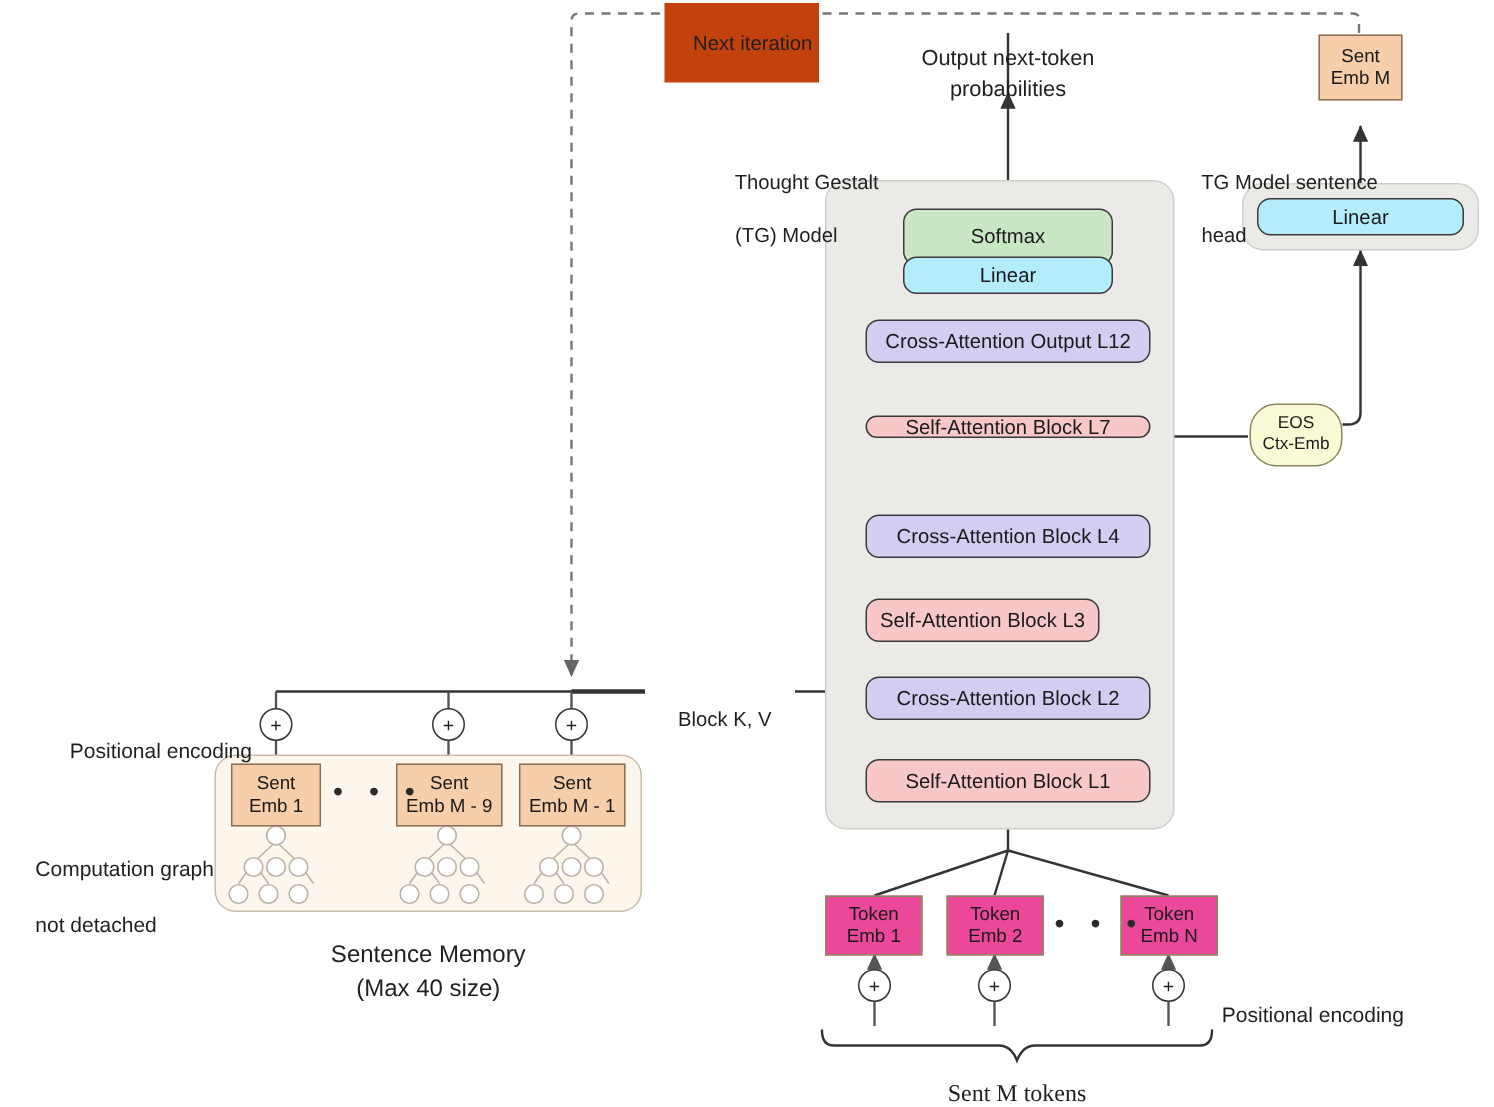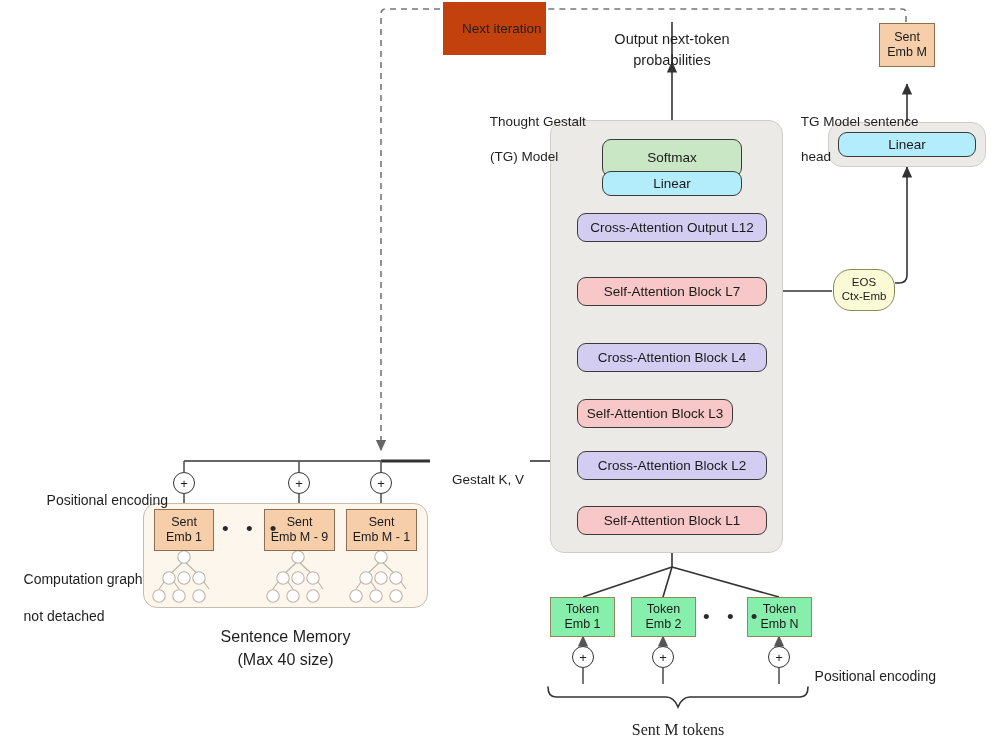--- a/index.html
+++ b/index.html
@@ -14,21 +14,21 @@
   
   .pill{border:1.4px solid #3a3a3a;border-radius:9px;font-size:13.5px;}
   .pill.soft{background:#c9e7c5;}
   .pill.lin{background:#b3ecfb;}
   .pill.cross{background:#d3cdf2;}
   .pill.self{background:#f8c8c8;}
 
   
   .rect{border:1.4px solid #6b5b49;font-size:12.5px;}
   .rect.sent{background:#f6ceaa;border-color:#8a6f55;}
-  .rect.token{background:#86efac;border-color:#8a8a5a;}
+  .rect.token{background:#ec4899;border-color:#8a8a5a;}
   .rect.eos{background:#fafbd6;border-color:#8a8a5a;font-size:11.5px;border-radius:18px;}
 
   
   .panel{position:absolute;box-sizing:border-box;border-radius:14px;}
   .panel.tg{background:#ebeae7;border:1px solid #cfcec9;}
   .panel.head{background:#ebeae7;border:1px solid #cfcec9;}
   .panel.mem{background:#fdf6ec;border:1.2px solid #c9bca9;}
 
   .plus{position:absolute;width:22px;height:22px;border:1.3px solid #333;
         border-radius:50%;background:#fff;display:flex;align-items:center;
@@ -187,21 +187,21 @@
   </div>
 
   <div class="node pill lin" style="left:602px;top:171px;width:140px;height:25px;">
     <span>Linear</span>
   </div>
 
   <div class="node pill cross" style="left:577px;top:213px;width:190px;height:29px;">
     <span>Cross-Attention Output L12</span>
   </div>
 
-  <div class="node pill self" style="left:577px;top:277px;width:190px;height:29px;">
+  <div class="node pill self" style="left:577px;top:277px;width:190px;height:15px;">
     <span>Self-Attention Block L7</span>
   </div>
 
   <div class="node pill cross" style="left:577px;top:343px;width:190px;height:29px;">
     <span>Cross-Attention Block L4</span>
   </div>
 
   <div class="node pill self" style="left:577px;top:399px;width:156px;height:29px;">
     <span>Self-Attention Block L3</span>
   </div>
@@ -299,21 +299,21 @@
     <span>Thought Gestalt</span><br>
     <span>(TG) Model</span>
   </div>
 
   <div class="lbl" style="left:786px;top:95px;font-size:13.5px;">
     <span>TG Model sentence</span><br>
     <span>head</span>
   </div>
 
   <div class="lbl" style="left:434px;top:453px;font-size:13.5px;background:#fff;padding:0 3px;">
-    <span>Gestalt K, V</span>
+    <span>Block K, V</span>
   </div>
 
   <div class="lbl" style="left:31px;top:473px;font-size:14px;">
     <span>Positional encoding</span>
   </div>
 
   <div class="lbl" style="left:799px;top:649px;font-size:14px;">
     <span>Positional encoding</span>
   </div>
 

